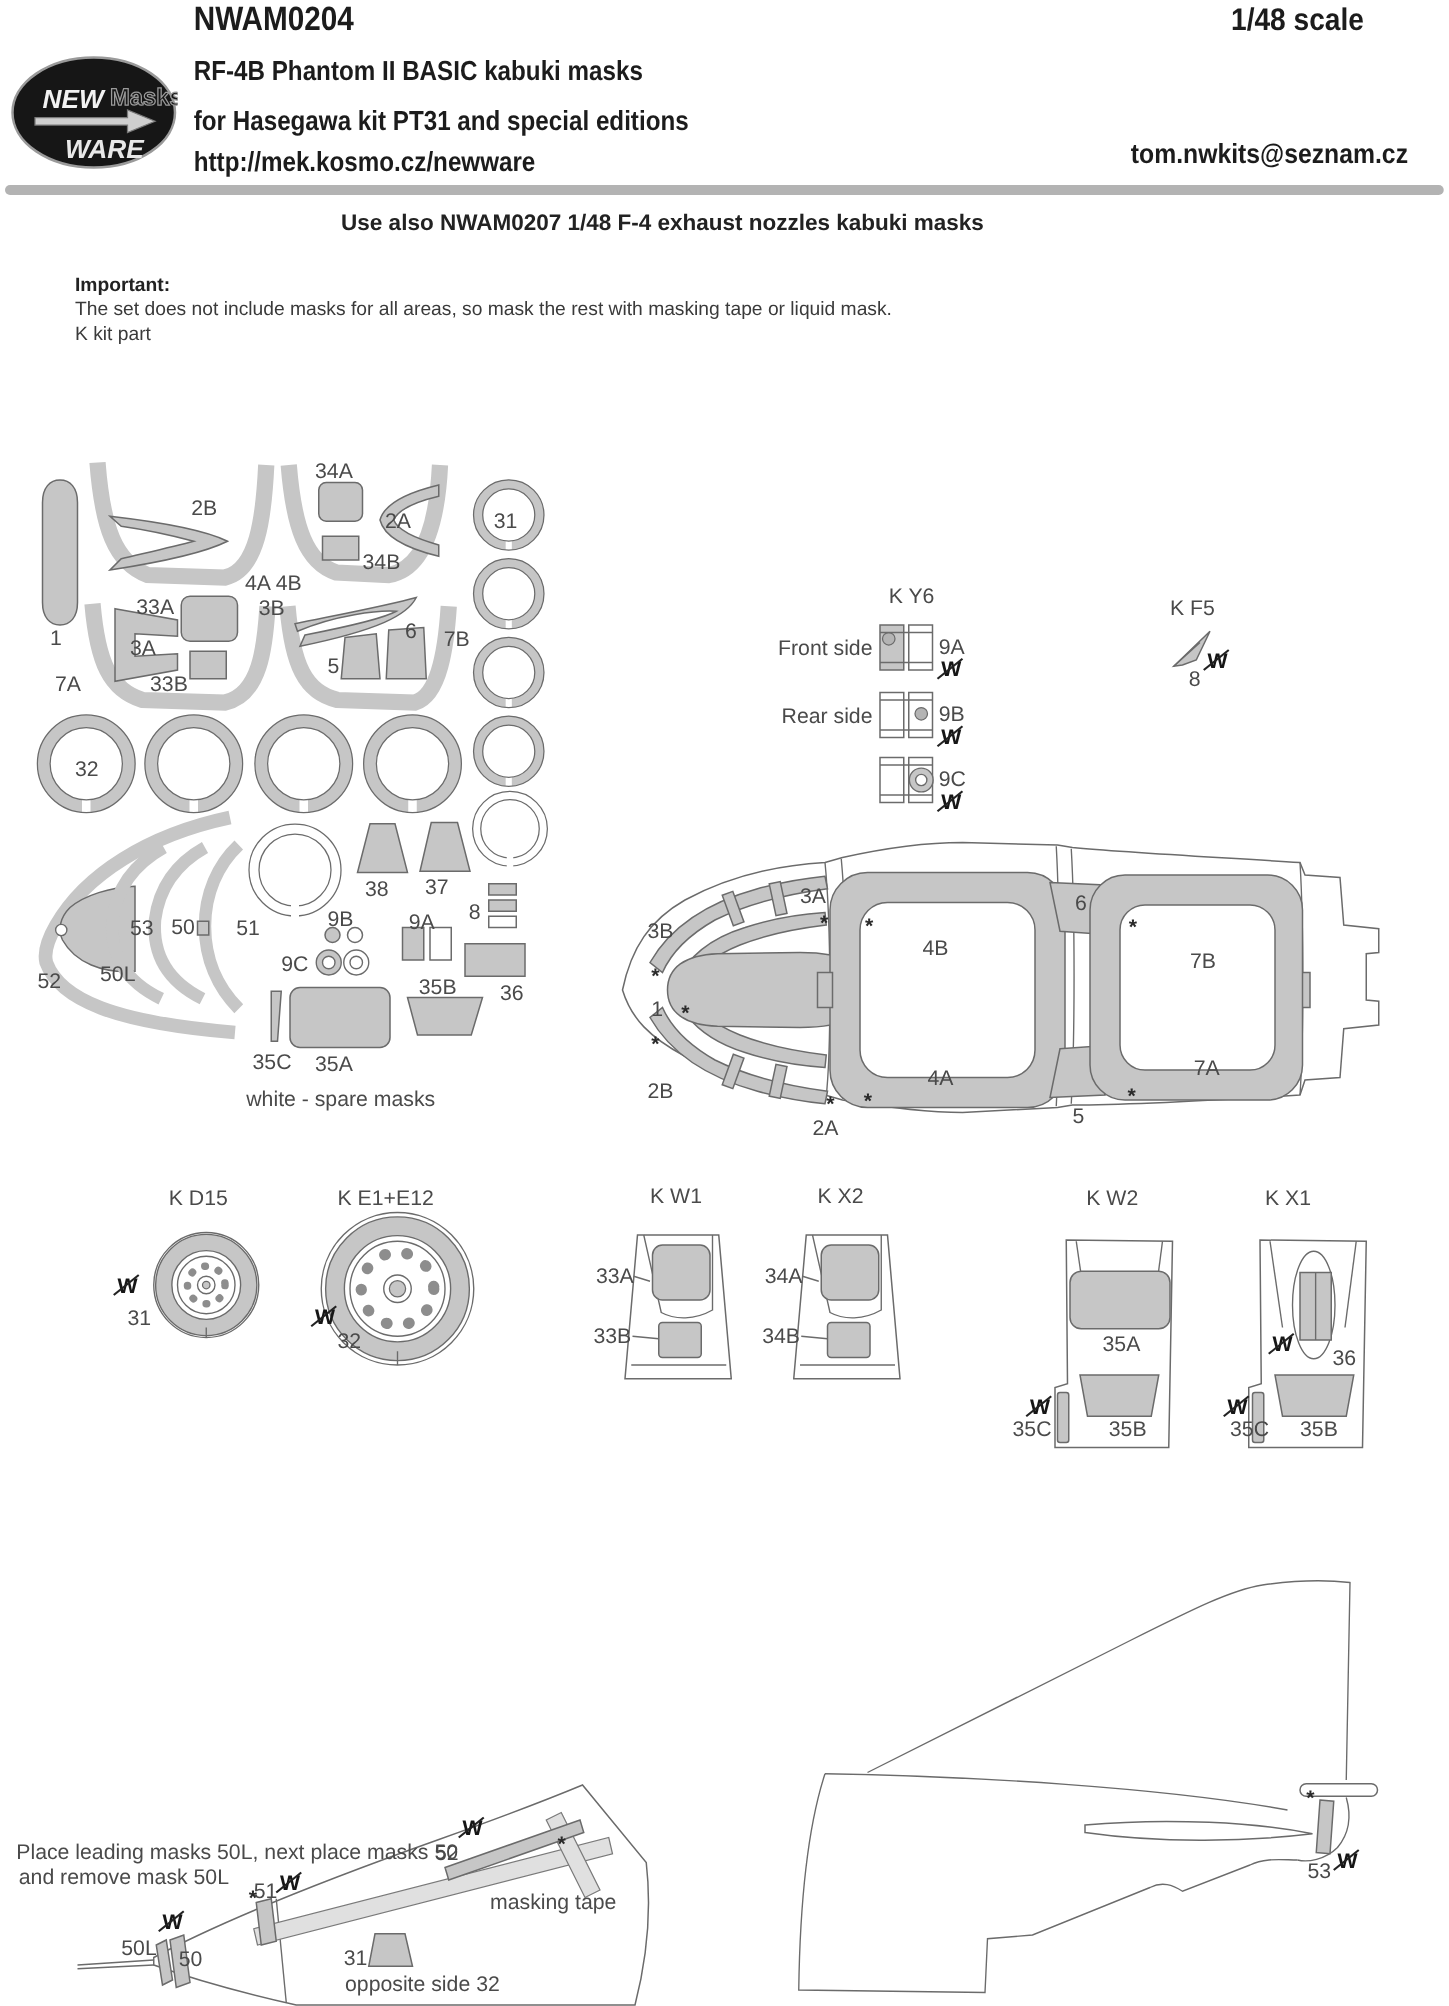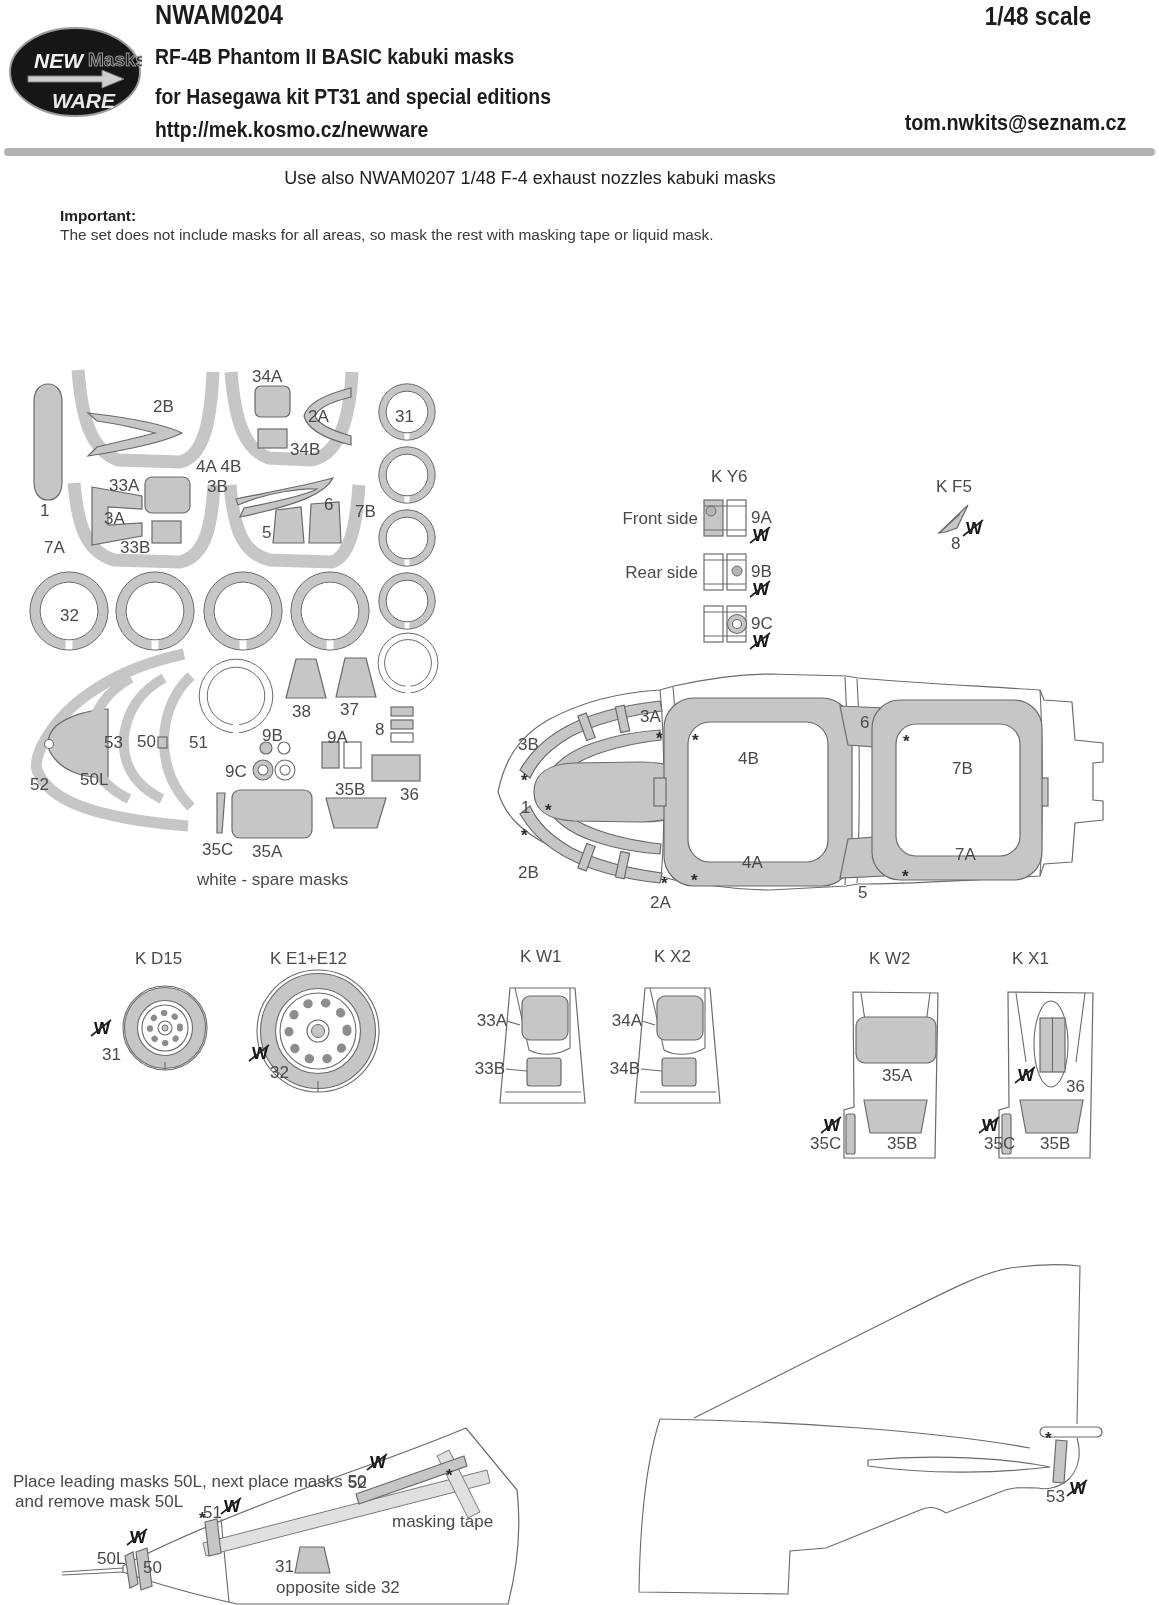--- a/index.html
+++ b/index.html
@@ -4,32 +4,32 @@
 <style>
   :root{
     --mask-fill:#c6c6c6; --tape-fill:#e0e0e0; --outline:#6b6b6b; --label:#4a4a4a;
     --ink:#1c1c1c; --rule:#b3b3b3; --logo-bg:#161616;
   }
   html,body{margin:0;padding:0;background:#fff;}
   .page{position:relative;width:1159px;height:1605px;background:#fff;overflow:hidden;
         font-family:"Liberation Sans",sans-serif;color:var(--ink);}
   .abs{position:absolute;}
   
-  .logo{left:8px;top:26px;width:134px;height:92px;}
+  .logo{left:8px;top:44px;width:134px;height:92px;}
   .hd{font-weight:700;letter-spacing:0;transform:scaleX(.88);transform-origin:left top;white-space:nowrap;}
   .code{left:155px;top:0px;font-size:27px;}
   .t1{left:155px;top:44px;font-size:22px;}
   .t2{left:155px;top:84px;font-size:22px;}
   .url{left:155px;top:117px;font-size:22px;}
   .scale{right:68px;top:2px;font-size:25px;font-weight:700;transform:scaleX(.9);transform-origin:right top;}
   .email{right:33px;top:110px;font-size:22px;font-weight:700;transform:scaleX(.9);transform-origin:right top;}
   .rule{left:4px;top:148px;width:1151px;height:8px;background:var(--rule);border-radius:4px;}
-  .notice{left:60px;top:168px;width:940px;text-align:center;font-weight:400;font-size:18px;color:#222;}
+  .notice{left:60px;top:168px;width:940px;text-align:center;font-weight:700;font-size:18px;color:#222;}
   .instr{left:60px;top:206px;font-size:15.4px;line-height:19.4px;color:#3a3a3a;}
-  .instr .imp{font-weight:700;color:#222;}
+  .instr .imp{font-weight:700;color:#222;margin-top:13px;}
   .wmk{font-weight:700;color:#161616;position:relative;display:inline-block;padding:0 1px;}
   .wmk::after{content:"";position:absolute;left:-2px;top:46%;width:115%;height:0;
               border-top:1.7px solid #222;transform:rotate(-32deg);}
   
   .diagram{left:0;top:352px;width:1159px;height:1253px;}
   .mask{fill:var(--mask-fill);stroke:var(--outline);stroke-width:1.2px;}
   .wshape{fill:#fff;stroke:var(--outline);stroke-width:1.2px;}
   .tape{fill:var(--tape-fill);stroke:#7a7a7a;stroke-width:1px;}
   .band{fill:none;stroke:var(--mask-fill);}
   .b13{stroke-width:13px;} .b11{stroke-width:11px;} .b10{stroke-width:10px;}
@@ -64,20 +64,21 @@
   <div class="abs hd t2">for Hasegawa kit PT31 and special editions</div>
   <div class="abs hd url">http://mek.kosmo.cz/newware</div>
   <div class="abs scale">1/48 scale</div>
   <div class="abs email">tom.nwkits@seznam.cz</div>
   <div class="abs rule"></div>
 
   <div class="abs notice">Use also NWAM0207 1/48 F-4 exhaust nozzles kabuki masks</div>
   <div class="abs instr">
     <div class="imp">Important:</div>
     <div>The set does not include masks for all areas, so mask the rest with masking tape or liquid mask.</div>
+    <div>K kit part</div>
   </div>
 
   <svg class="abs diagram" viewBox="0 352 1159 1253">
     <defs>
       <g id="wm">
         <text class="wm-t" x="0" y="0">W</text>
         <line class="wm-l" x1="-3" y1="2" x2="17" y2="-14"></line>
       </g>
       <g id="st">
         <text class="st-t" x="0" y="0">*</text>

